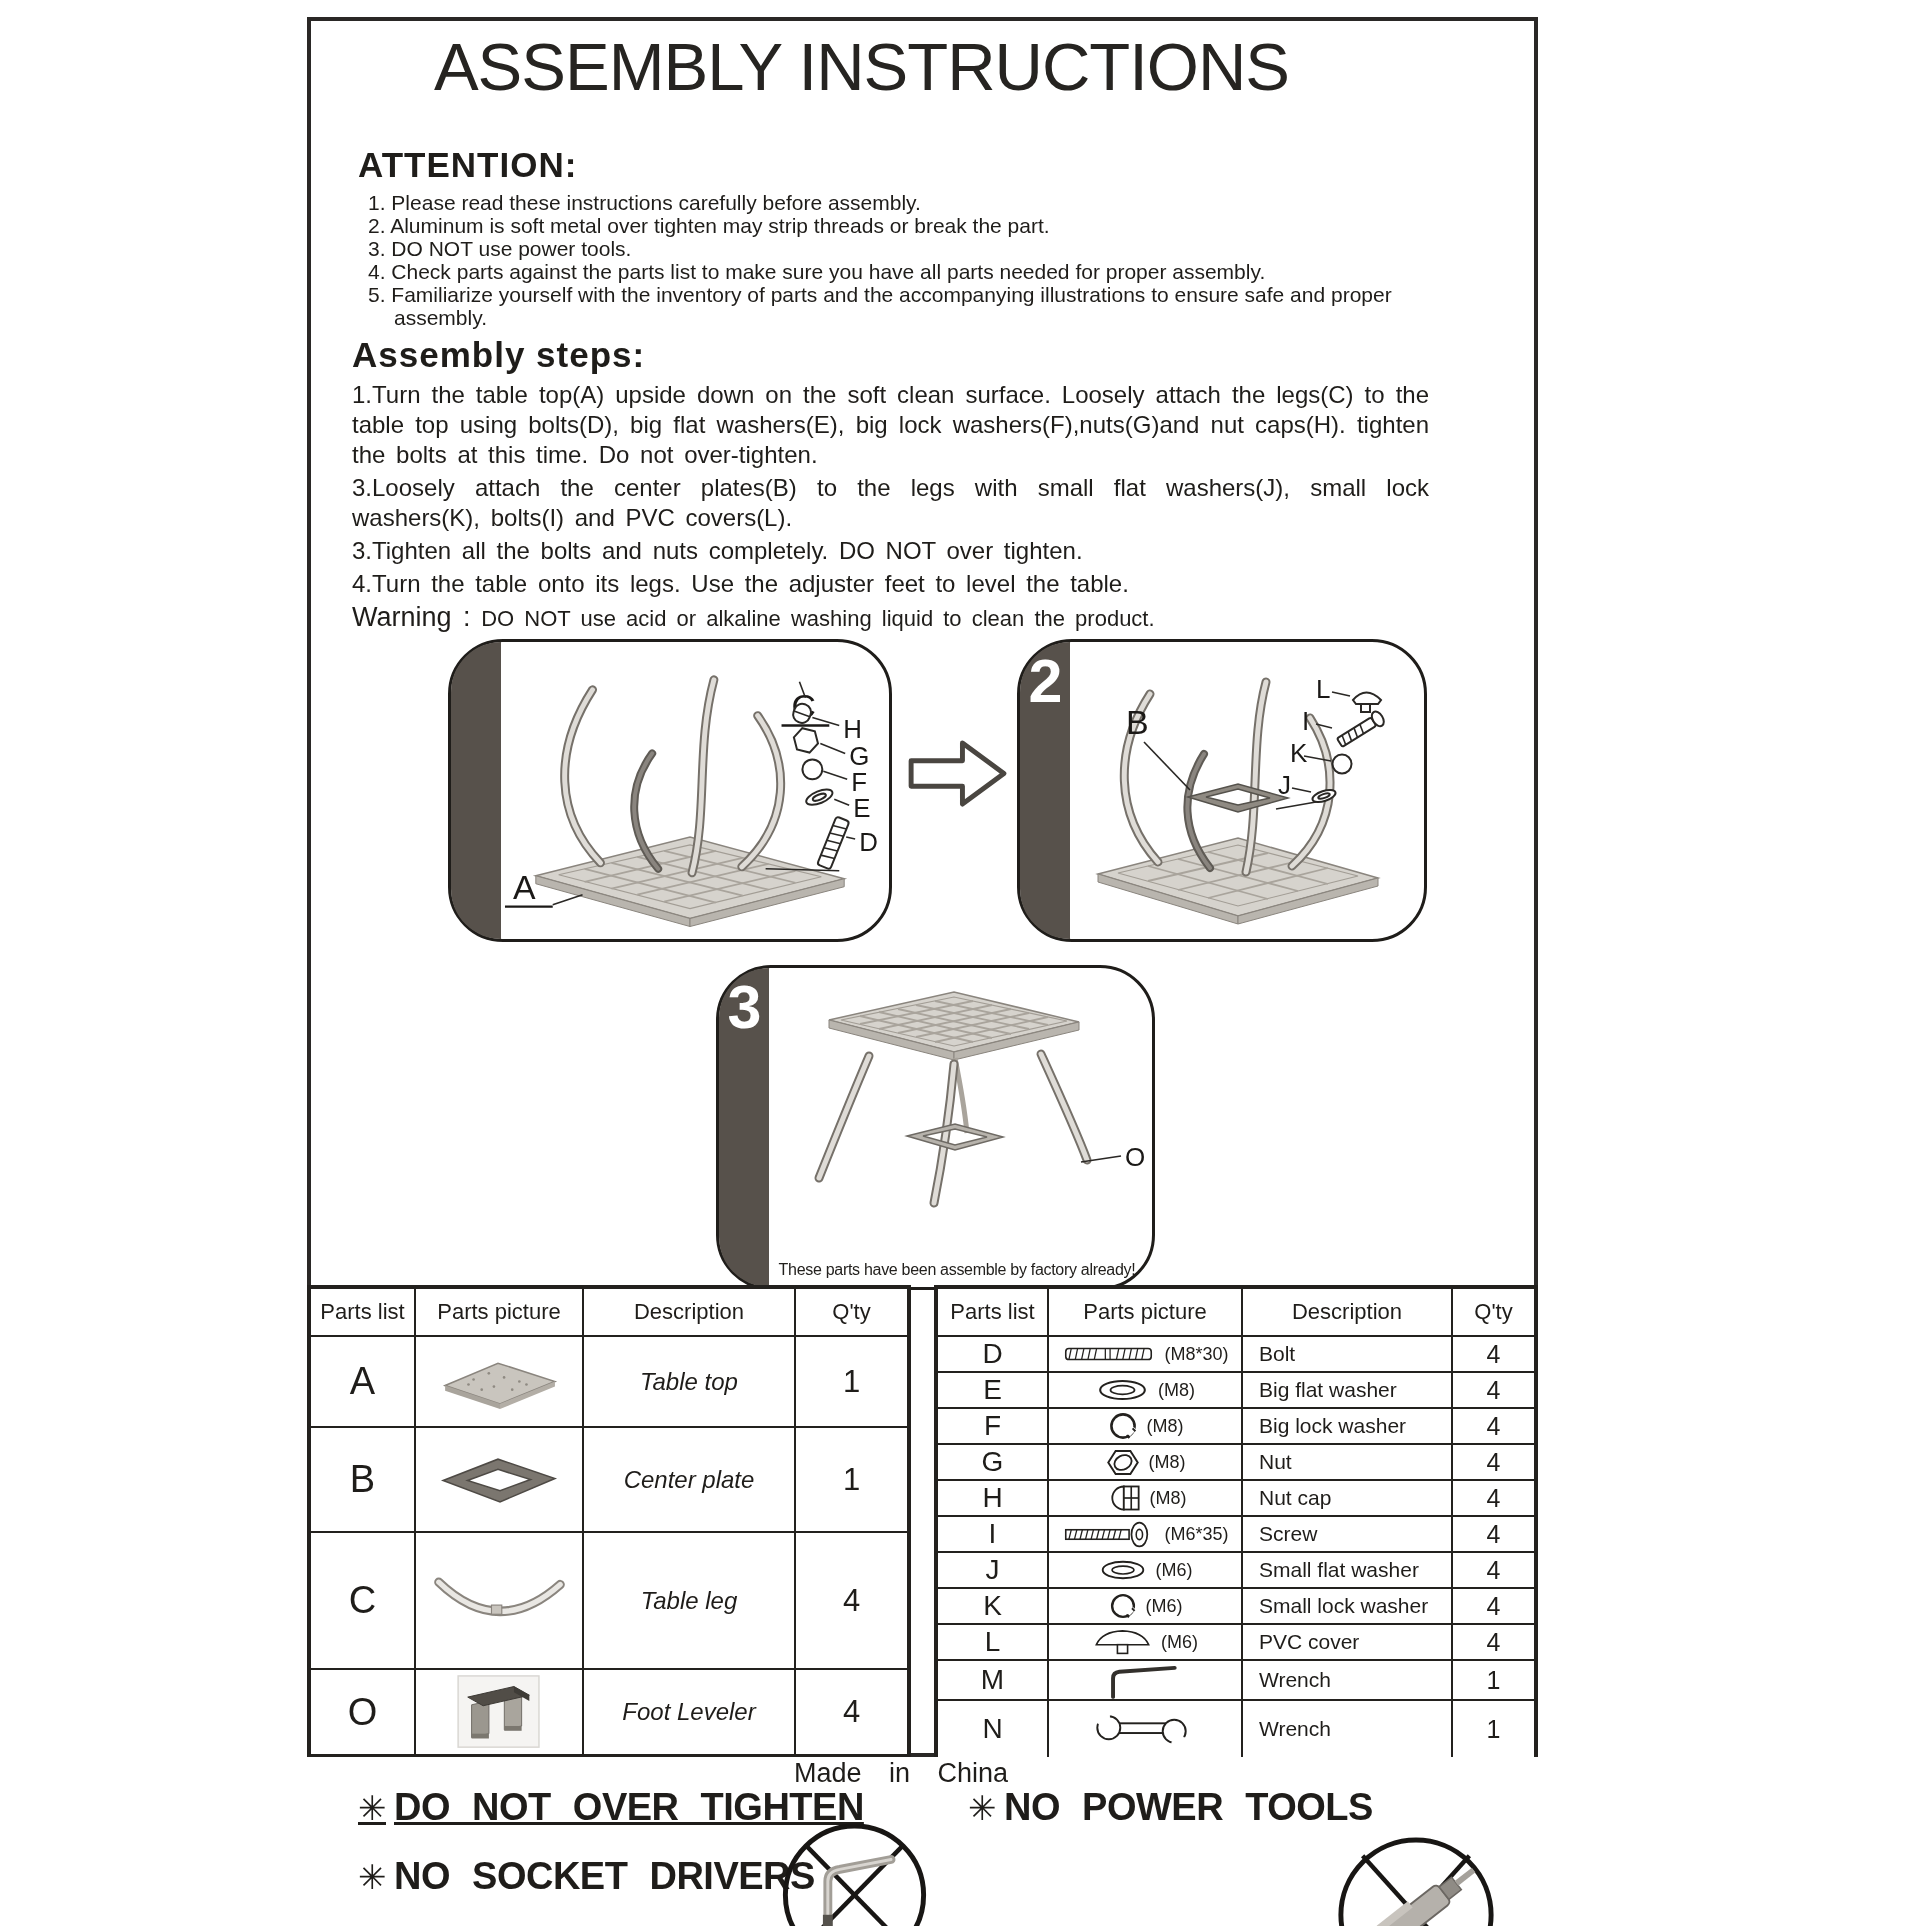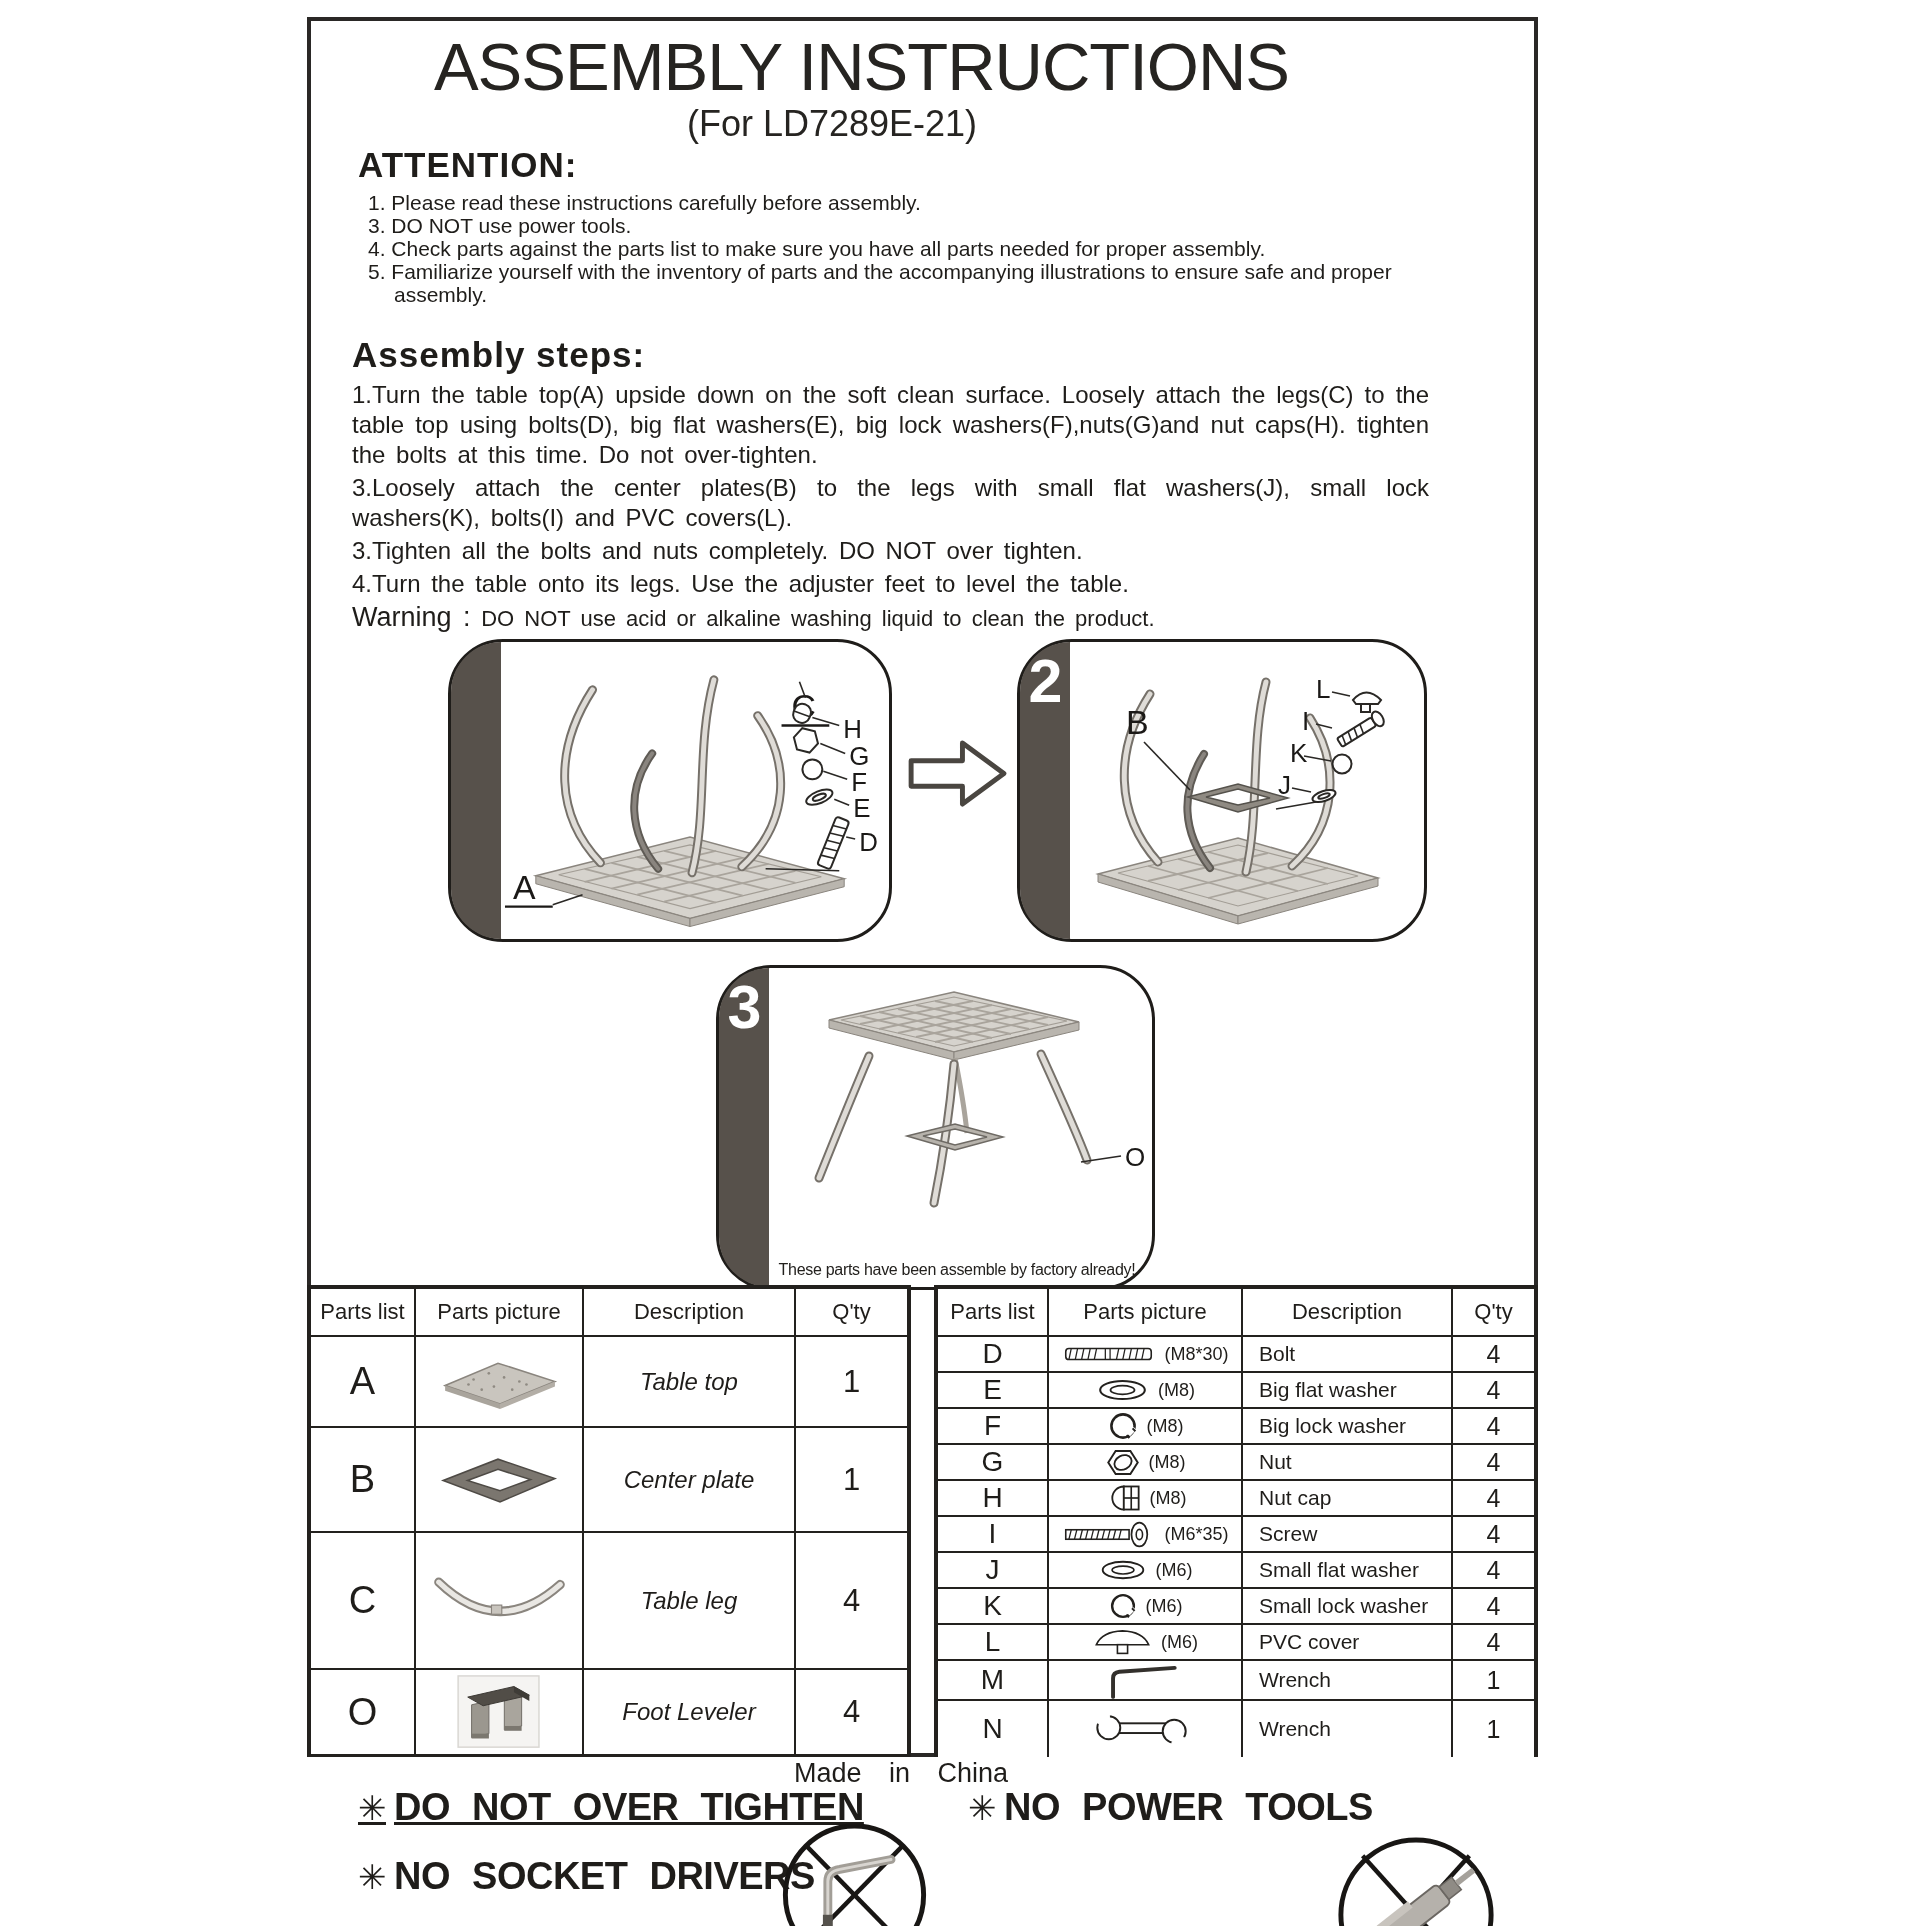--- a/index.html
+++ b/index.html
@@ -181,25 +181,25 @@
       <polygon points="93,24 112,36 104,44 90,39" fill="#fff" stroke="#fff" stroke-width="1"></polygon>
     </symbol>
   </defs>
 </svg>
 
 <div id="page">
 
   <div class="abs" style="left:307px;top:17px;width:1231px;height:1740px;border:4px solid #2a2826;box-sizing:border-box;"></div>
 
   <div class="abs title">ASSEMBLY INSTRUCTIONS</div>
-  <div class="abs subtitle">(For LD7289E-21)</div>
 
   <div class="abs att-head">ATTENTION:</div>
   <div class="abs att-list">
     <div class="it">1. Please read these instructions carefully before assembly.</div>
+    <div class="it">2. Aluminum is soft metal over tighten may strip threads or break the part.</div>
     <div class="it">3. DO NOT use power tools.</div>
     <div class="it">4. Check parts against the parts list to make sure you have all parts needed for proper assembly.</div>
     <div class="it">5. Familiarize yourself with the inventory of parts and the accompanying illustrations to ensure safe and proper assembly.</div>
   </div>
 
   <div class="abs steps-head">Assembly steps:</div>
   <div class="abs steps">
     <p class="j">1.Turn the table top(A) upside down on the soft clean surface. Loosely attach the legs(C) to the table top using bolts(D), big flat washers(E), big lock washers(F),nuts(G)and nut caps(H). tighten the bolts at this time. Do not over-tighten.</p>
     <p class="j">3.Loosely attach the center plates(B) to the legs with small flat washers(J), small lock washers(K), bolts(I) and PVC covers(L).</p>
     <p>3.Tighten all the bolts and nuts completely. DO NOT over tighten.</p>

